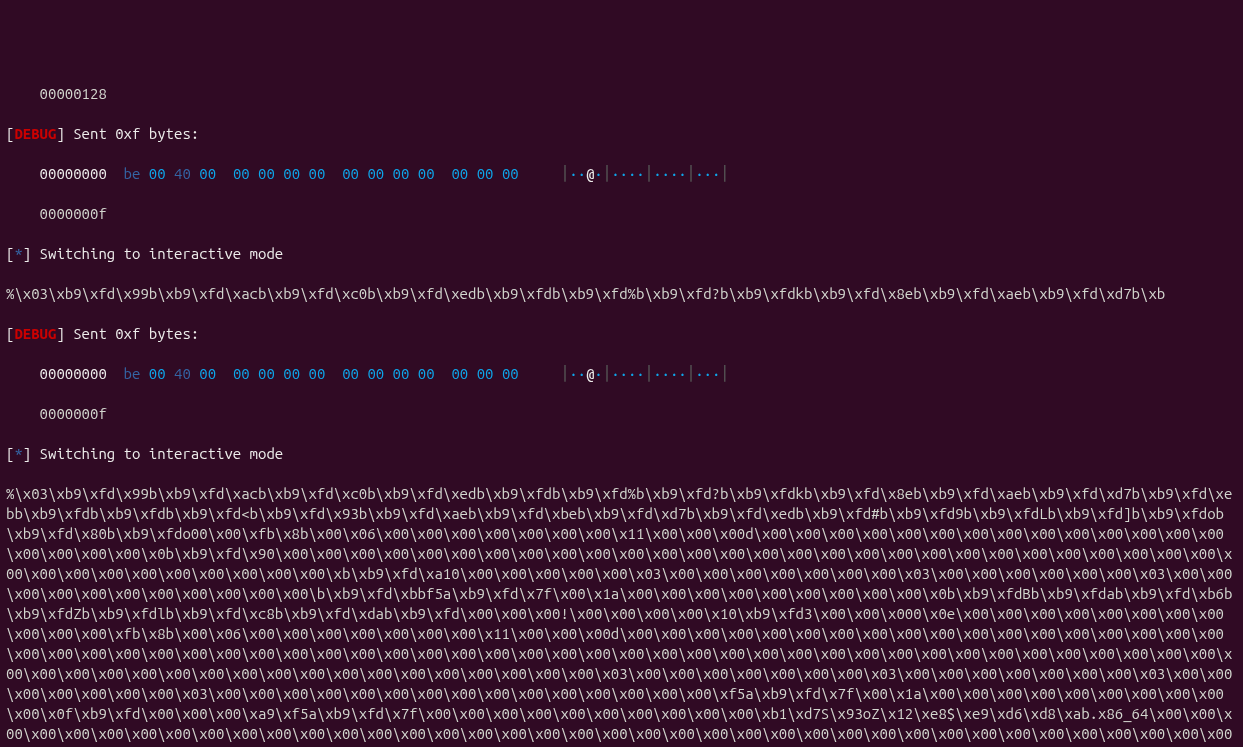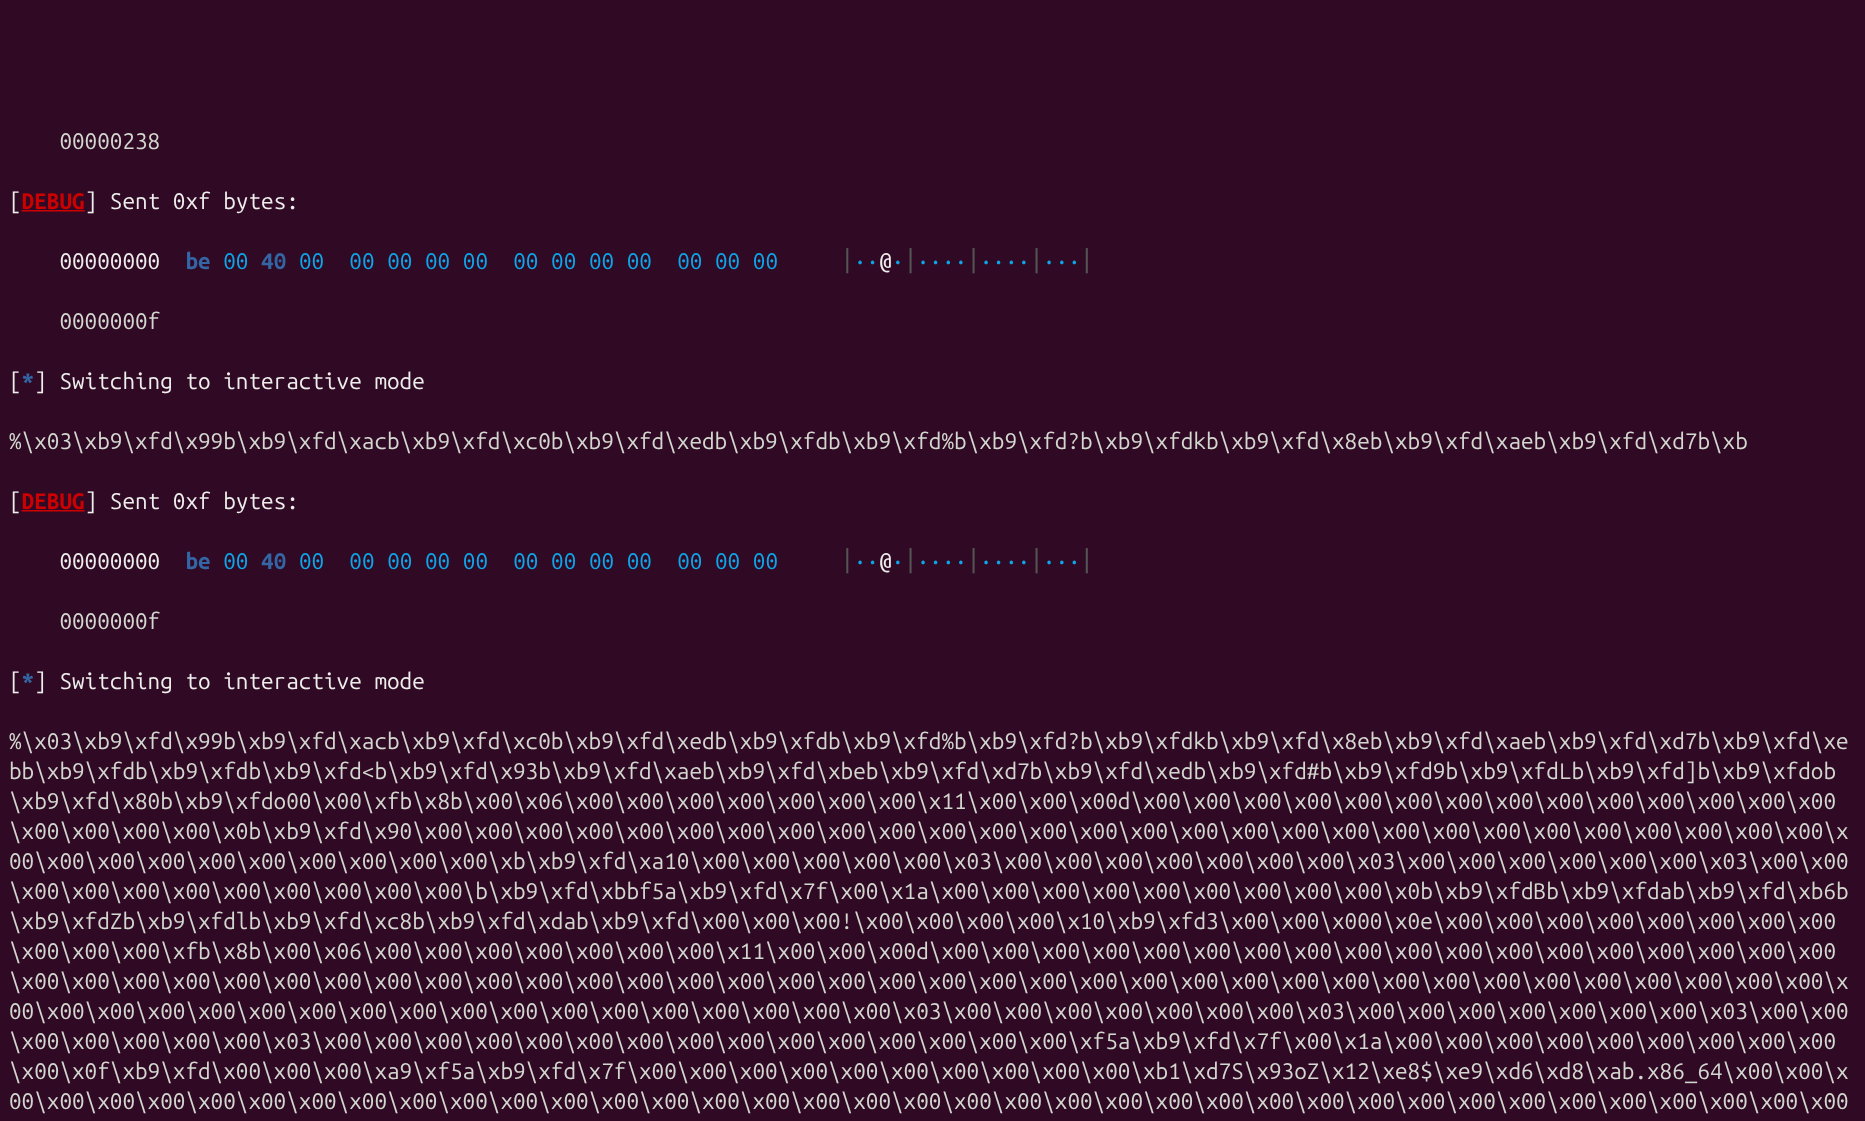--- a/index.html
+++ b/index.html
@@ -9,34 +9,34 @@
     font-family: 'Ubuntu Mono', 'DejaVu Sans Mono', 'Consolas', monospace;
     font-size: 15px;
     line-height: 20px;
     padding: 4px 6px;
     width: 1243px;
     height: 747px;
     overflow: hidden;
     white-space: pre;
   }
   .white { color: #eeeeec; }
-  .red { color: #cc0000; font-weight: bold; text-decoration: underline; }
-  .blue { color: #3465a4; font-weight: bold; }
+  .red { color: #cc0000; font-weight: bold; }
+  .blue { color: #3465a4; font-weight: normal; }
   .pink { color: #0ea5e9; }
   .hexoff { color: #eeeeec; }
   .sep { color: #555; }
   .line { display: block; white-space: pre; overflow: hidden; }
   .wrapblock { white-space: pre-wrap; word-break: break-all; overflow: hidden; }
 </style>
 </head>
 <body>
 
 
 
-<span class="line">    00000238</span>
+<span class="line">    00000128</span>
 <span class="line"><span class="white">[</span><span class="red">DEBUG</span><span class="white">] Sent 0xf bytes:</span></span>
 <span class="line"><span class="hexoff">    00000000  </span><span class="blue">be</span> <span class="pink">00</span> <span class="blue">40</span> <span class="pink">00</span>  <span class="pink">00</span> <span class="pink">00</span> <span class="pink">00</span> <span class="pink">00</span>  <span class="pink">00</span> <span class="pink">00</span> <span class="pink">00</span> <span class="pink">00</span>  <span class="pink">00</span> <span class="pink">00</span> <span class="pink">00</span>     <span class="sep">│</span><span class="pink">··</span><span class="white">@</span><span class="pink">·</span><span class="sep">│</span><span class="pink">····</span><span class="sep">│</span><span class="pink">····</span><span class="sep">│</span><span class="pink">···</span><span class="sep">│</span></span>
 <span class="line">    0000000f</span>
 <span class="line"><span class="white">[</span><span class="blue">*</span><span class="white">] Switching to interactive mode</span></span>
 <span class="line">%\x03\xb9\xfd\x99b\xb9\xfd\xacb\xb9\xfd\xc0b\xb9\xfd\xedb\xb9\xfdb\xb9\xfd%b\xb9\xfd?b\xb9\xfdkb\xb9\xfd\x8eb\xb9\xfd\xaeb\xb9\xfd\xd7b\xb</span>
 <span class="line"><span class="white">[</span><span class="red">DEBUG</span><span class="white">] Sent 0xf bytes:</span></span>
 <span class="line"><span class="hexoff">    00000000  </span><span class="blue">be</span> <span class="pink">00</span> <span class="blue">40</span> <span class="pink">00</span>  <span class="pink">00</span> <span class="pink">00</span> <span class="pink">00</span> <span class="pink">00</span>  <span class="pink">00</span> <span class="pink">00</span> <span class="pink">00</span> <span class="pink">00</span>  <span class="pink">00</span> <span class="pink">00</span> <span class="pink">00</span>     <span class="sep">│</span><span class="pink">··</span><span class="white">@</span><span class="pink">·</span><span class="sep">│</span><span class="pink">····</span><span class="sep">│</span><span class="pink">····</span><span class="sep">│</span><span class="pink">···</span><span class="sep">│</span></span>
 <span class="line">    0000000f</span>
 <span class="line"><span class="white">[</span><span class="blue">*</span><span class="white">] Switching to interactive mode</span></span>
 <div class="wrapblock"><span>%\x03\xb9\xfd\x99b\xb9\xfd\xacb\xb9\xfd\xc0b\xb9\xfd\xedb\xb9\xfdb\xb9\xfd%b\xb9\xfd?b\xb9\xfdkb\xb9\xfd\x8eb\xb9\xfd\xaeb\xb9\xfd\xd7b\xb9\xfd\xebb\xb9\xfdb\xb9\xfdb\xb9\xfd&lt;b\xb9\xfd\x93b\xb9\xfd\xaeb\xb9\xfd\xbeb\xb9\xfd\xd7b\xb9\xfd\xedb\xb9\xfd#b\xb9\xfd9b\xb9\xfdLb\xb9\xfd]b\xb9\xfdob\xb9\xfd\x80b\xb9\xfdo00\x00\xfb\x8b\x00\x06\x00\x00\x00\x00\x00\x00\x00\x11\x00\x00\x00d\x00\x00\x00\x00\x00\x00\x00\x00\x00\x00\x00\x00\x00\x00\x00\x00\x00\x00\x0b\xb9\xfd\x90\x00\x00\x00\x00\x00\x00\x00\x00\x00\x00\x00\x00\x00\x00\x00\x00\x00\x00\x00\x00\x00\x00\x00\x00\x00\x00\x00\x00\x00\x00\x00\x00\x00\x00\x00\x00\x00\x00\xb\xb9\xfd\xa10\x00\x00\x00\x00\x00\x03\x00\x00\x00\x00\x00\x00\x00\x03\x00\x00\x00\x00\x00\x00\x03\x00\x00\x00\x00\x00\x00\x00\x00\x00\x00\x00\b\xb9\xfd\xbbf5a\xb9\xfd\x7f\x00\x1a\x00\x00\x00\x00\x00\x00\x00\x00\x00\x0b\xb9\xfdBb\xb9\xfdab\xb9\xfd\xb6b\xb9\xfdZb\xb9\xfdlb\xb9\xfd\xc8b\xb9\xfd\xdab\xb9\xfd\x00\x00\x00!\x00\x00\x00\x00\x10\xb9\xfd3\x00\x00\x000\x0e\x00\x00\x00\x00\x00\x00\x00\x00\x00\x00\x00\xfb\x8b\x00\x06\x00\x00\x00\x00\x00\x00\x00\x11\x00\x00\x00d\x00\x00\x00\x00\x00\x00\x00\x00\x00\x00\x00\x00\x00\x00\x00\x00\x00\x00\x00\x00\x00\x00\x00\x00\x00\x00\x00\x00\x00\x00\x00\x00\x00\x00\x00\x00\x00\x00\x00\x00\x00\x00\x00\x00\x00\x00\x00\x00\x00\x00\x00\x00\x00\x00\x00\x00\x00\x00\x00\x00\x00\x00\x00\x00\x00\x00\x00\x00\x00\x00\x00\x00\x03\x00\x00\x00\x00\x00\x00\x00\x03\x00\x00\x00\x00\x00\x00\x00\x03\x00\x00\x00\x00\x00\x00\x00\x03\x00\x00\x00\x00\x00\x00\x00\x00\x00\x00\x00\x00\x00\x00\x00\xf5a\xb9\xfd\x7f\x00\x1a\x00\x00\x00\x00\x00\x00\x00\x00\x00\x00\x0f\xb9\xfd\x00\x00\x00\xa9\xf5a\xb9\xfd\x7f\x00\x00\x00\x00\x00\x00\x00\x00\x00\x00\xb1\xd7S\x93oZ\x12\xe8$\xe9\xd6\xd8\xab.x86_64\x00\x00\x00\x00\x00\x00\x00\x00\x00\x00\x00\x00\x00\x00\x00\x00\x00\x00\x00\x00\x00\x00\x00\x00\x00\x00\x00\x00\x00\x00\x00\x00\x00\x00\x00\x00\x00\x00\x00\x00\x00\x00\x00\x00\x00\x00\x00\x00\x00\x00\x00\x00\x00\x00\x00\x00\x00\x00\x00\x00\x00\x00\x00\x00\x00\x00\x00\x00\x00\x00\x00\x00\x00\x00\x00\x00\x00\x00\x00\x00\x00\x00\x00\x00\x00\x00\x00\x00\x00\x00\x00\x00\x00\x00\x00\x00\x00\x00\x00\x00\x00\x00\x00\x00\x00\x00\x00\x00\x00\x00\x00\x00\x00\x00\x00\x00\x00\x00\x00\x00\x00\x00\x00\x00\x00\x00\x00\x00\x00\x00\x00\x00\x00\x00\x00\x00\x00\x00\x00\x00\x00\x00\x00\x00\x00\x00\x00\x00\x00\x00</span></div>

